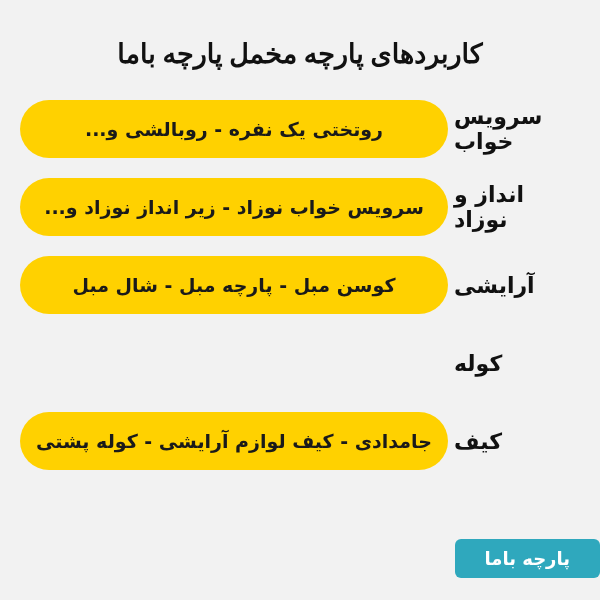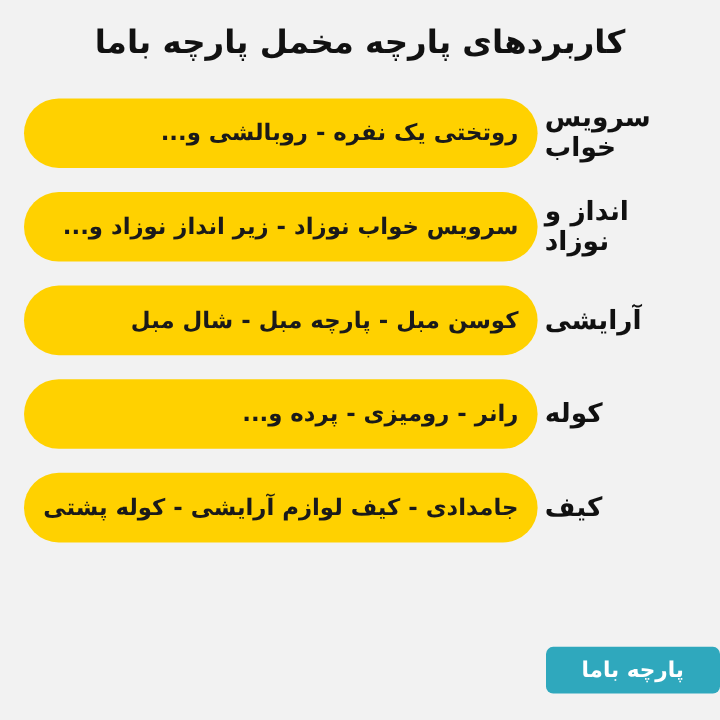--- a/index.html
+++ b/index.html
@@ -18,28 +18,29 @@
     width: 600px;
     height: 600px;
     box-sizing: border-box;
     background: #f2f2f2;
     display: flex;
     flex-direction: column;
     align-items: center;
   }
   .title {
     width: 540px;
-    margin-top: 18px;
+    margin-top: 36px;
     text-align: center;
     font-size: 27px;
     font-weight: bold;
     color: #111111;
     letter-spacing: -0.5px;
     line-height: 1.35;
     direction: rtl;
+    font-family: Liberation Serif, serif;
   }
   .rows {
     width: 560px;
     margin-top: 24px;
     display: flex;
     flex-direction: column;
     gap: 12px;
   }
   .row {
     display: flex;
@@ -59,20 +60,21 @@
     padding-left: 6px;
     box-sizing: border-box;
   }
   .pill {
     flex: 1 1 auto;
     background: #ffd100;
     border-radius: 34px;
     height: 58px;
     display: flex;
     align-items: center;
+    justify-content: center;
     padding: 0 16px;
     box-sizing: border-box;
     direction: rtl;
   }
   .pill-text {
     font-size: 19px;
     font-weight: bold;
     color: #1a1a1a;
     white-space: nowrap;
     letter-spacing: -0.3px;
@@ -121,23 +123,20 @@
 
     <div class="row">
       <div class="row-label">آرایشی</div>
       <div class="pill">
         <span class="pill-text">کوسن مبل - پارچه مبل - شال مبل</span>
       </div>
     </div>
 
     <div class="row">
       <div class="row-label">کوله</div>
-      <div class="pill">
-        <span class="pill-text">رانر - رومیزی - پرده و...</span>
-      </div>
     </div>
 
     <div class="row">
       <div class="row-label">کیف</div>
       <div class="pill">
         <span class="pill-text">جامدادی - کیف لوازم آرایشی - کوله پشتی</span>
       </div>
     </div>
 
   </div>

